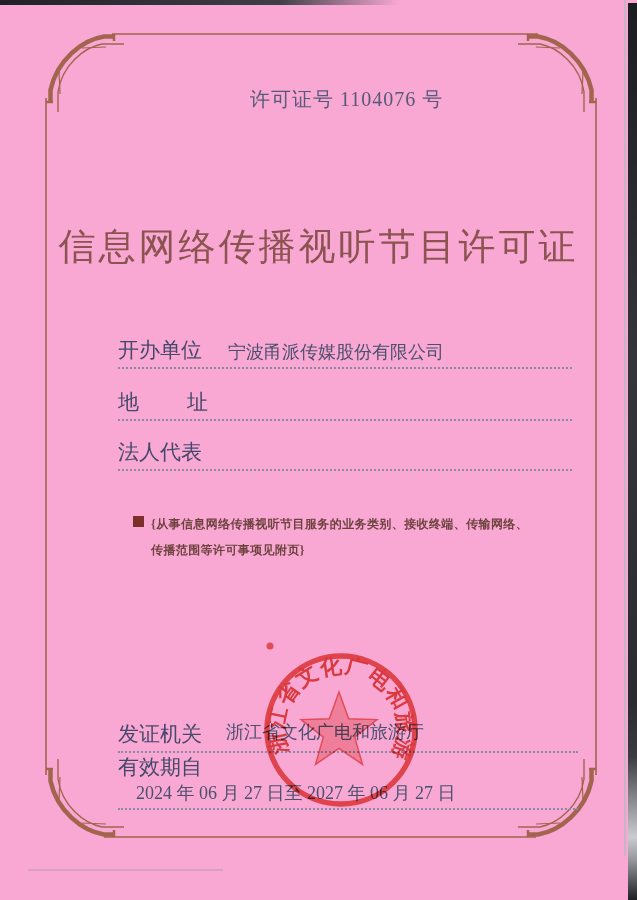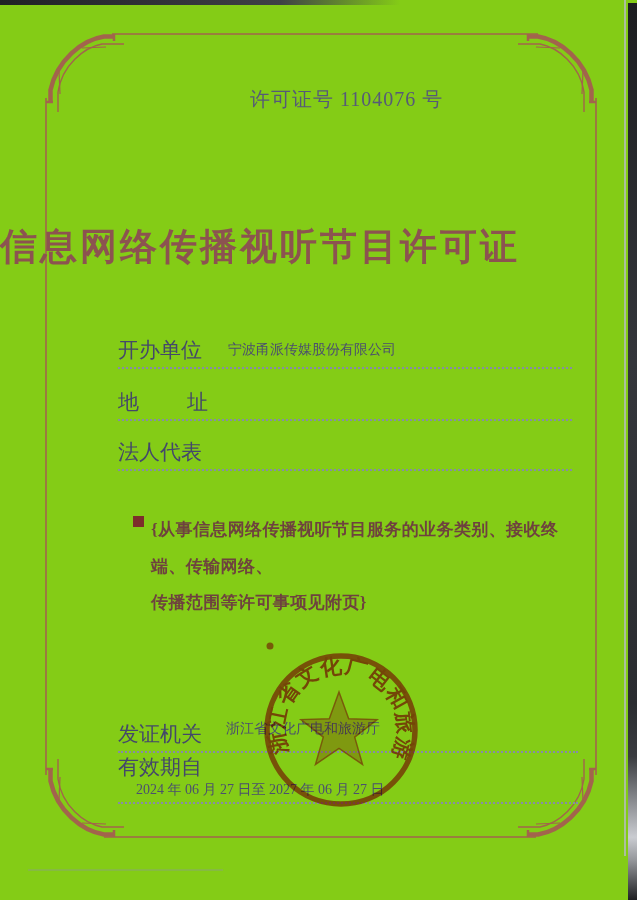--- a/index.html
+++ b/index.html
@@ -1,56 +1,56 @@
 <!DOCTYPE html>
 <html><head>
 <meta charset="utf-8">
 <style>
   html,body{margin:0;padding:0;background:#ffffff;}
   body{width:637px;height:900px;position:relative;overflow:hidden;
        font-family:"Liberation Serif", serif;}
-  .page{position:absolute;inset:0;background:#84cc16;}
+  .page{position:absolute;inset:0;background:#f9a8d4;}
 
   
   .scan-edge-top{position:absolute;left:0;top:0;width:400px;height:5px;
      background:linear-gradient(to right,#202125,#3e4046 70%,rgba(68,70,76,0));}
   .scan-edge-right{position:absolute;left:628px;top:3px;width:9px;height:897px;
      background:linear-gradient(to bottom,#1c1d20,#34363b 40%,#2a2c30 78%,#3a3c40 84%,#caccd1 93%,#96989c 95.5%,#1e1f22 100%);}
   .scan-edge-right-thin{position:absolute;left:624px;top:0;width:1.5px;height:856px;
      background:#b6b9c2;opacity:.8;}
   .scan-faint-line{position:absolute;left:28px;top:869px;width:195px;height:2px;
      background:rgba(140,142,175,.30);}
 
   
   .border-svg{position:absolute;left:0;top:0;width:637px;height:900px;}
 
   
   .license-no{position:absolute;left:250px;top:86px;font-size:20px;
      color:#565a78;letter-spacing:1px;white-space:nowrap;}
 
   
-  .cert-title{position:absolute;left:0;top:222px;width:637px;
-     font-family:"DejaVu Sans", sans-serif;font-weight:bold;font-size:37px;
+  .cert-title{position:absolute;left:0;top:222px;width:637px;text-align:center;
+     font-family:"DejaVu Sans", sans-serif;font-weight:normal;font-size:37px;
      color:#8c5350;letter-spacing:3px;white-space:nowrap;}
 
   
   .field-row{position:absolute;left:118px;width:454px;
      border-bottom:2px dotted #868ba8;padding-bottom:3px;
-     display:flex;align-items:center;white-space:nowrap;}
+     display:flex;align-items:flex-end;white-space:nowrap;}
   .field-label{font-size:21px;color:#44486a;width:90px;flex:0 0 auto;}
   .field-label.split{display:inline-flex;justify-content:space-between;}
-  .field-value{font-size:14px;color:#4b506e;padding-left:20px;}
+  .field-value{font-size:18px;color:#4b506e;padding-left:20px;}
   .row-unit{top:336px;}
   .row-address{top:388px;}
   .row-legal{top:438px;gap:14px;}
 
   
   .note-block{position:absolute;left:133px;top:512px;width:440px;display:flex;}
   .note-bullet{flex:0 0 auto;width:11px;height:11px;background:#7c2e2b;margin-top:4px;}
-  .note-text{margin-left:7px;font-size:17px;font-weight:bold;color:#6e423e;
+  .note-text{margin-left:7px;font-size:12px;font-weight:bold;color:#6e423e;
      line-height:2.15;letter-spacing:.4px;}
 
   
   .bottom-row{position:absolute;left:118px;width:460px;
      border-bottom:2px dotted #868ba8;padding-bottom:3px;
      display:flex;align-items:flex-start;white-space:nowrap;}
   .row-issuer{top:720px;}
   .row-validity{top:753px;flex-direction:column;}
   .bottom-row .field-value{padding-left:18px;}
 

